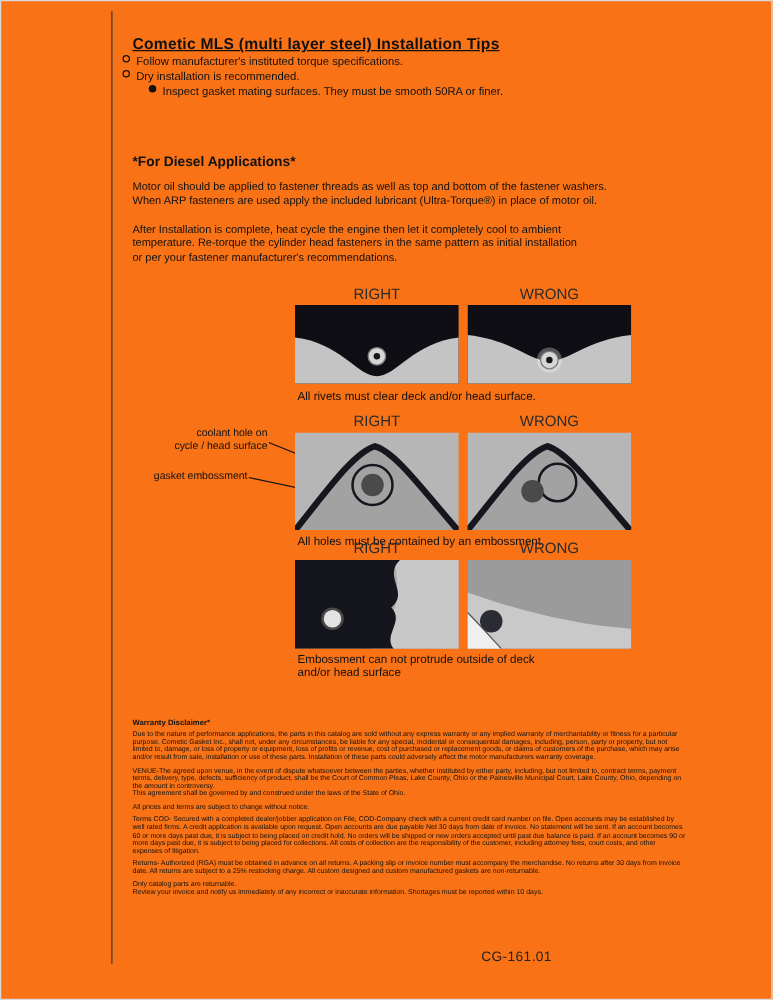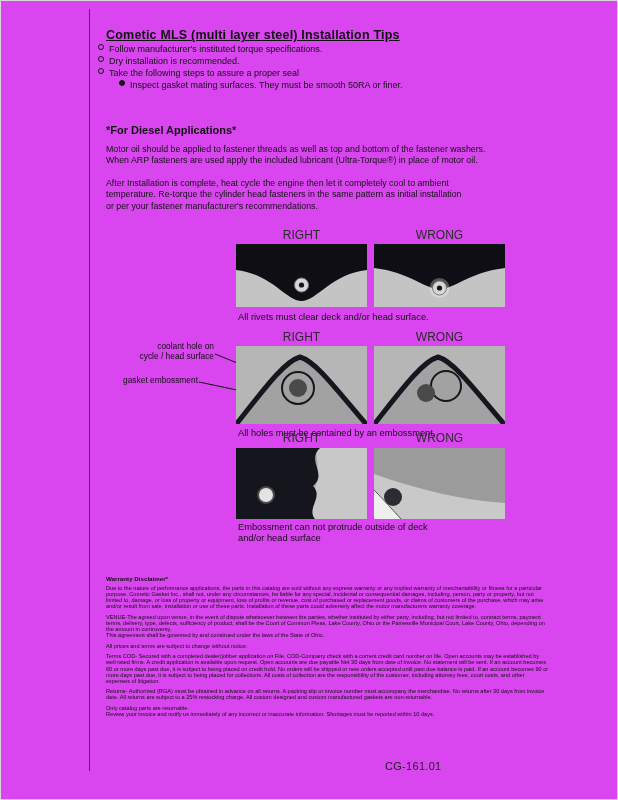--- a/index.html
+++ b/index.html
@@ -1,20 +1,20 @@
 <!DOCTYPE html>
 <html><head>
 <meta charset="utf-8">
 <style>
   html,body{margin:0;padding:0;}
   body{
     width:618px;height:800px;background:#ffffff;
     font-family:"Liberation Sans","DejaVu Sans",sans-serif;color:#111;
   }
-  .page{position:relative;width:618px;height:800px;background:#d946ef;overflow:hidden;border:1px solid #d8d8d8;box-sizing:border-box;}
+  .page{position:relative;width:618px;height:800px;background:#f97316;overflow:hidden;border:1px solid #d8d8d8;box-sizing:border-box;}
   .abs{position:absolute;}
 
   #vrule{left:88px;top:8px;width:1px;height:762px;background:#3a3a3a;}
 
   #title{left:105px;top:19px;font-size:12.5px;font-weight:bold;text-decoration:underline;letter-spacing:.2px;}
 
   #tips{left:97px;top:42px;width:460px;font-size:9px;line-height:12px;}
   .bullet-line{white-space:nowrap;}
   .marker{display:inline-block;width:4px;height:4px;border-radius:50%;margin-right:5px;vertical-align:2px;}
   .marker.open{border:1px solid #111;}
@@ -66,23 +66,20 @@
   <div class="abs" id="vrule"></div>
 
   <h1 class="abs" id="title">Cometic MLS (multi layer steel) Installation Tips</h1>
 
   <div class="abs" id="tips">
     <div class="bullet-line">
       <span class="marker open"></span><span>Follow manufacturer's instituted torque specifications.</span>
     </div>
     <div class="bullet-line">
       <span class="marker open"></span><span>Dry installation is recommended.</span>
-    </div>
-    <div class="bullet-line">
-      <span class="marker open"></span><span>Take the following steps to assure a proper seal</span>
     </div>
     <div class="bullet-line sub">
       <span class="marker filled"></span><span>Inspect gasket mating surfaces.  They must be smooth 50RA or finer.</span>
     </div>
   </div>
 
   <h2 class="abs" id="diesel-heading">*For Diesel Applications*</h2>
   <p class="abs para" id="para1">Motor oil should be applied to fastener threads as well as top and bottom of the fastener washers.
 When ARP fasteners are used apply the included lubricant (Ultra-Torque®) in place of motor oil.</p>
   <p class="abs para" id="para2">After Installation is complete, heat cycle the engine then let it completely cool to ambient

